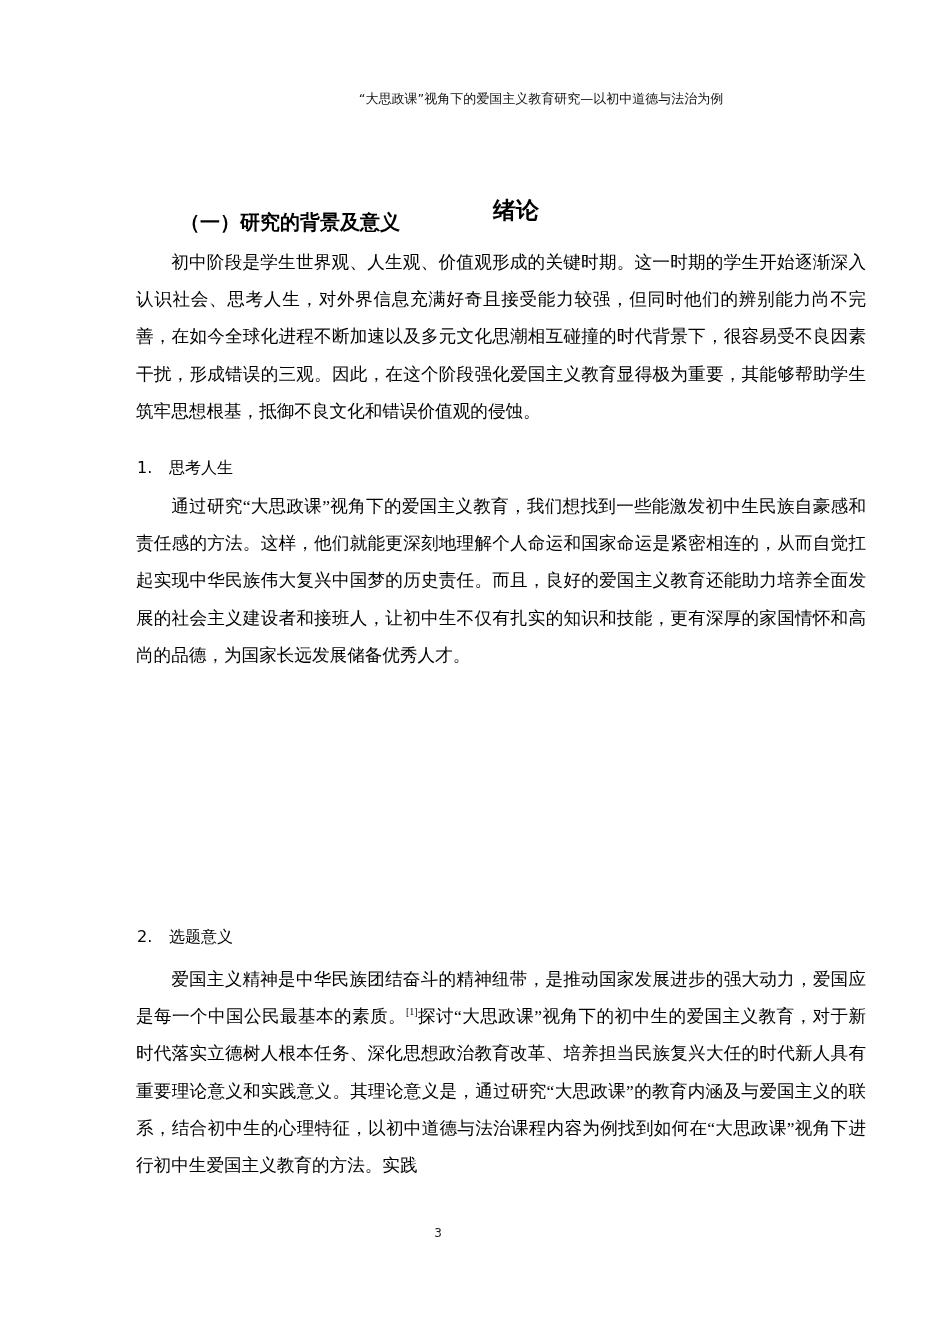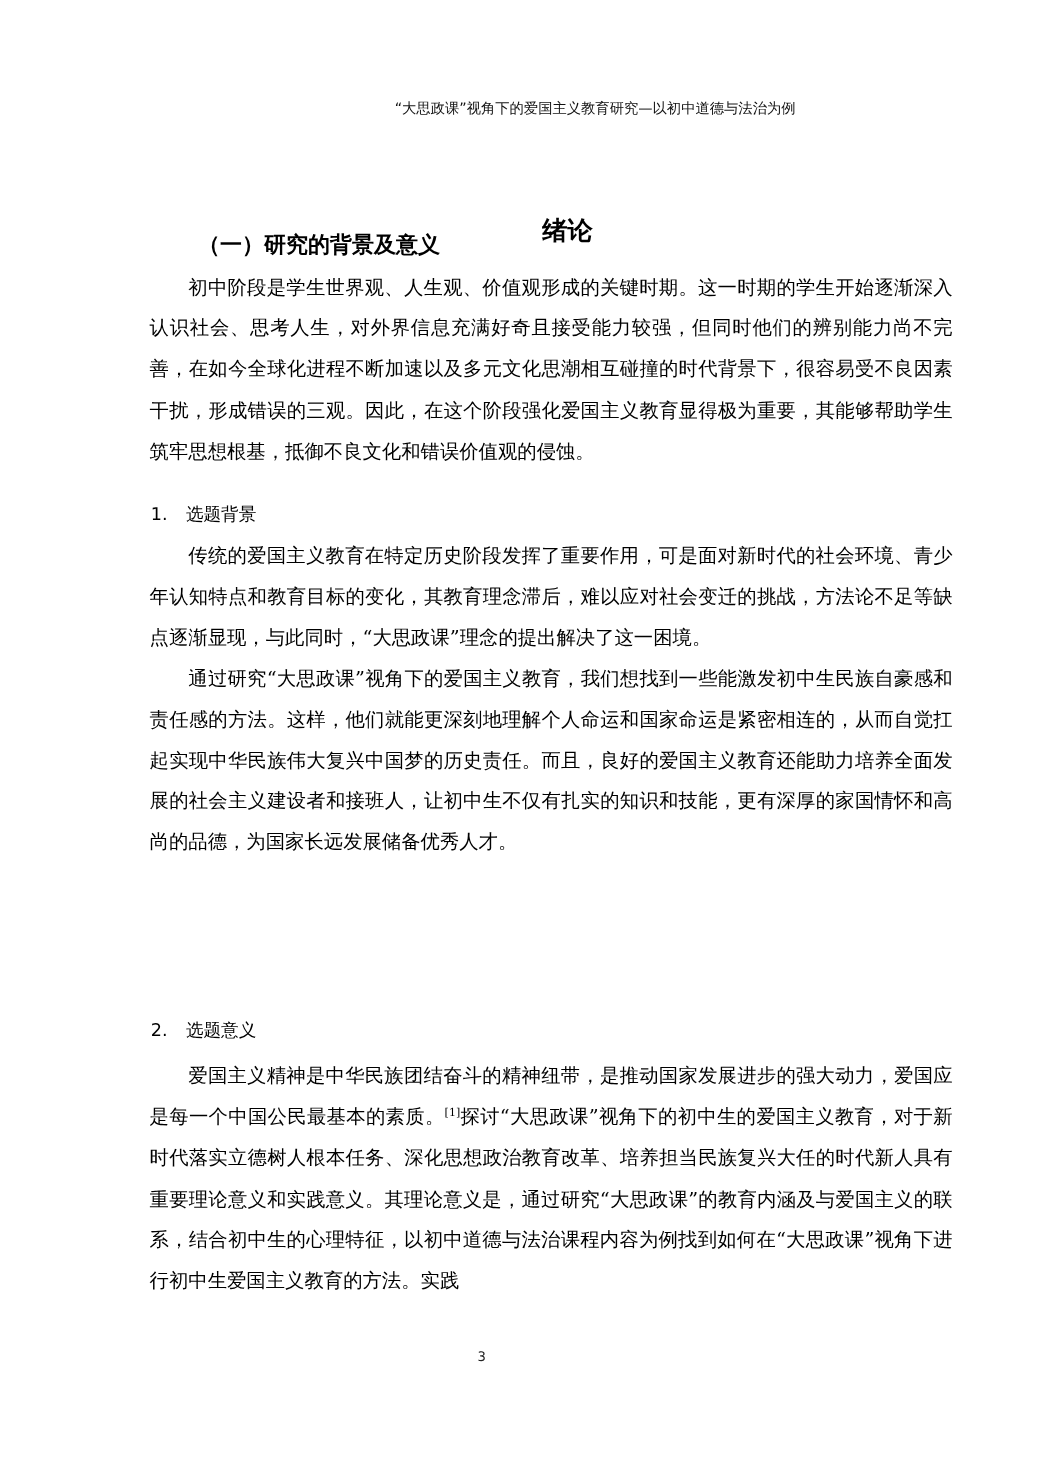--- a/index.html
+++ b/index.html
@@ -60,20 +60,21 @@
     margin-left: 40px;
   }
   .body-block {
     position: absolute;
     left: 136px;
     width: 730px;
     font-size: 17.6px;
     line-height: 37.2px;
     text-align: justify;
     text-justify: inter-character;
+    font-family: Liberation Serif, serif;
   }
   .body-block p {
     margin: 0;
     text-indent: 2em;
   }
   .subheading {
     position: absolute;
     left: 137px;
     font-family: "DejaVu Sans", "Liberation Sans", sans-serif;
     font-size: 16px;
@@ -109,25 +110,24 @@
 
   <div class="chapter-title">绪论</div>
 
   <div class="section-heading">（一）研究的背景及意义</div>
 
   <div class="body-block" style="top:244px;">
     <p>初中阶段是学生世界观、人生观、价值观形成的关键时期。这一时期的学生开始逐渐深入认识社会、思考人生，对外界信息充满好奇且接受能力较强，但同时他们的辨别能力尚不完善，在如今全球化进程不断加速以及多元文化思潮相互碰撞的时代背景下，很容易受不良因素干扰，形成错误的三观。因此，在这个阶段强化爱国主义教育显得极为重要，其能够帮助学生筑牢思想根基，抵御不良文化和错误价值观的侵蚀。</p>
   </div>
 
   <div class="subheading" style="top:456px;">
-    <span class="num">1.</span><span>选题背景</span>
+    <span class="num">1.</span><span>思考人生</span>
   </div>
 
   <div class="body-block" style="top:488px;">
-    <p>传统的爱国主义教育在特定历史阶段发挥了重要作用，可是面对新时代的社会环境、青少年认知特点和教育目标的变化，其教育理念滞后，难以应对社会变迁的挑战，方法论不足等缺点逐渐显现，与此同时，“大思政课”理念的提出解决了这一困境。</p>
     <p>通过研究“大思政课”视角下的爱国主义教育，我们想找到一些能激发初中生民族自豪感和责任感的方法。这样，他们就能更深刻地理解个人命运和国家命运是紧密相连的，从而自觉扛起实现中华民族伟大复兴中国梦的历史责任。而且，良好的爱国主义教育还能助力培养全面发展的社会主义建设者和接班人，让初中生不仅有扎实的知识和技能，更有深厚的家国情怀和高尚的品德，为国家长远发展储备优秀人才。</p>
   </div>
 
   <div class="subheading" style="top:925px;">
     <span class="num">2.</span><span>选题意义</span>
   </div>
 
   <div class="body-block" style="top:961px;">
     <p><span>爱国主义精神是中华民族团结奋斗的精神纽带，是推动国家发展进步的强大动力，爱国应是每一个中国公民最基本的素质。</span><span class="cite">[1]</span><span>探讨“大思政课”视角下的初中生的爱国主义教育，对于新时代落实立德树人根本任务、深化思想政治教育改革、培养担当民族复兴大任的时代新人具有重要理论意义和实践意义。其理论意义是，通过研究“大思政课”的教育内涵及与爱国主义的联系，结合初中生的心理特征，以初中道德与法治课程内容为例找到如何在“大思政课”视角下进行初中生爱国主义教育的方法。实践</span></p>
   </div>

